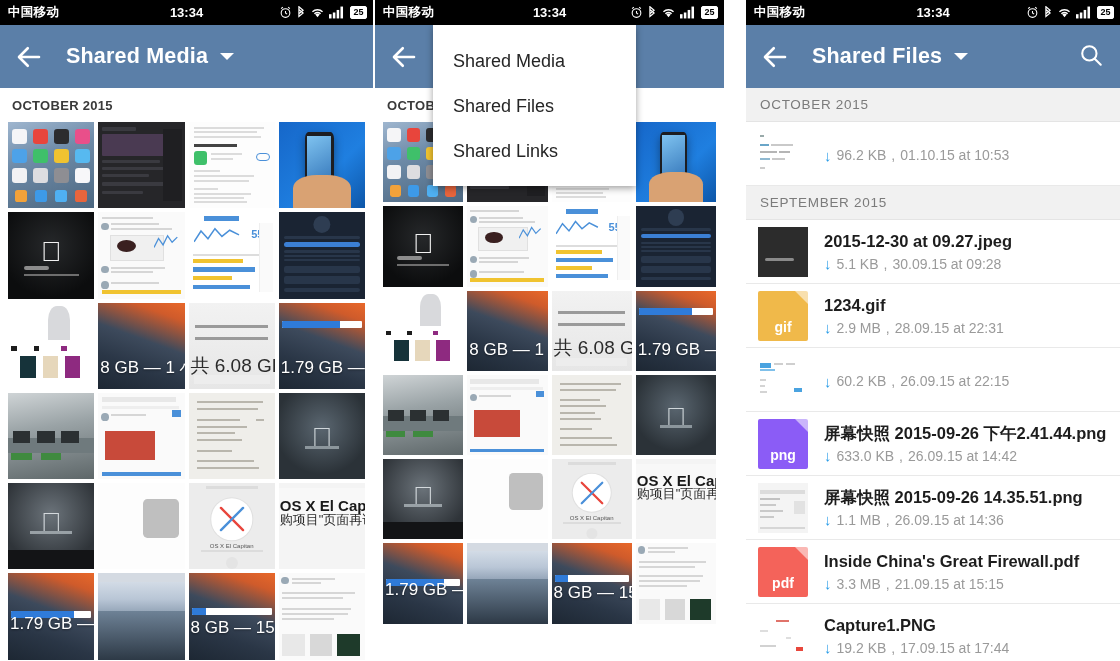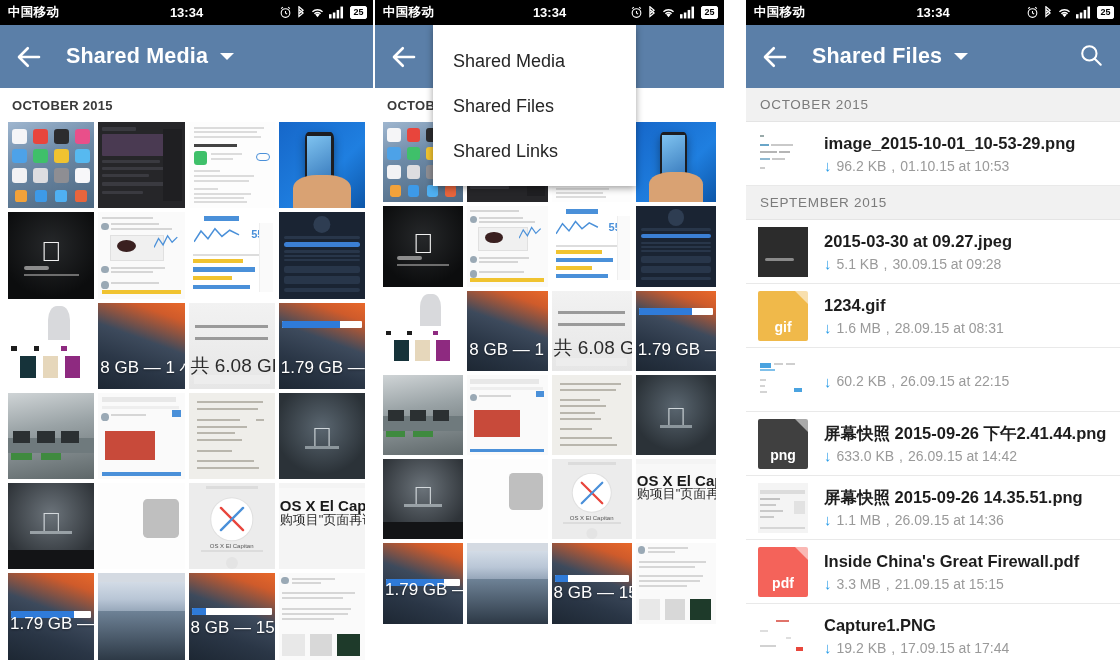--- a/index.html
+++ b/index.html
@@ -966,62 +966,61 @@
           <div class="l" style="top:30%;width:18%;background:#6aa6c8"></div>
           <div class="l" style="top:30%;left:26%;width:44%;background:#c9c9c9"></div>
           <div class="l" style="top:44%;width:34%;background:#b5b5b5"></div>
           <div class="l" style="top:44%;left:42%;width:22%;background:#b5b5b5"></div>
           <div class="l" style="top:58%;width:20%;background:#8fb8d0"></div>
           <div class="l" style="top:58%;left:28%;width:26%;background:#c9c9c9"></div>
           <div class="l" style="top:76%;width:10%;background:#ccc"></div>
         </div>
       </div>
       <div class="file-meta">
-        <div class="file-name">image_2015-10-01_10-53-29.png</div>
         <div class="file-sub">
           <span class="dl-arrow">↓</span>
           <span>96.2 KB</span>
             <span>,</span>
           <span>01.10.15 at 10:53</span>
         </div>
       </div>
     </div>
 
     <div class="section-head">SEPTEMBER 2015</div>
 
     <div class="file-row">
       <div class="file-thumb">
         <div class="th-dark">
             <div style="position:absolute;left:14%;top:62%;width:58%;height:6%;background:#8a8a8a;border-radius:2px"></div>
           </div>
       </div>
       <div class="file-meta">
-        <div class="file-name">2015-03-30 at 09.27.jpeg</div>
+        <div class="file-name">2015-12-30 at 09.27.jpeg</div>
         <div class="file-sub">
           <span class="dl-arrow">↓</span>
           <span>5.1 KB</span>
             <span>,</span>
           <span>30.09.15 at 09:28</span>
         </div>
       </div>
     </div>
 
     <div class="file-row">
       <div class="file-thumb">
         <div class="badge" style="background:#f0b94a">
           <span>gif</span>
         </div>
       </div>
       <div class="file-meta">
         <div class="file-name">1234.gif</div>
         <div class="file-sub">
           <span class="dl-arrow">↓</span>
-          <span>1.6 MB</span>
+          <span>2.9 MB</span>
             <span>,</span>
-          <span>28.09.15 at 08:31</span>
+          <span>28.09.15 at 22:31</span>
         </div>
       </div>
     </div>
 
     <div class="file-row">
       <div class="file-thumb">
         <div class="th-doc">
           <div class="l" style="top:16%;width:22%;height:5px;background:#4aa3e0"></div>
           <div class="l" style="top:16%;left:32%;width:18%;background:#cfcfcf"></div>
           <div class="l" style="top:16%;left:56%;width:18%;background:#cfcfcf"></div>
@@ -1037,21 +1036,21 @@
           <span class="dl-arrow">↓</span>
           <span>60.2 KB</span>
             <span>,</span>
           <span>26.09.15 at 22:15</span>
         </div>
       </div>
     </div>
 
     <div class="file-row">
       <div class="file-thumb">
-        <div class="badge" style="background:#404040">
+        <div class="badge" style="background:#8b5cf6">
           <span>png</span>
         </div>
       </div>
       <div class="file-meta">
         <div class="file-name">屏幕快照 2015-09-26 下午2.41.44.png</div>
         <div class="file-sub">
           <span class="dl-arrow">↓</span>
           <span>633.0 KB</span>
             <span>,</span>
           <span>26.09.15 at 14:42</span>

